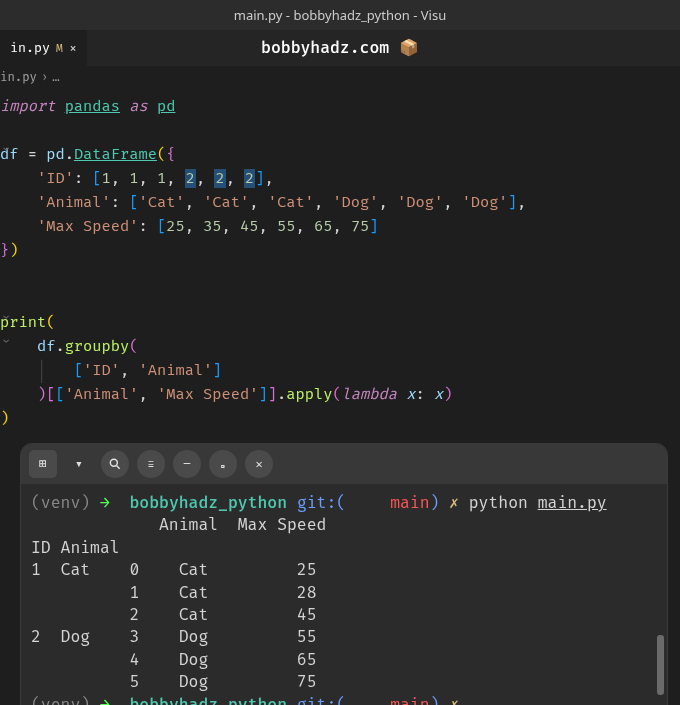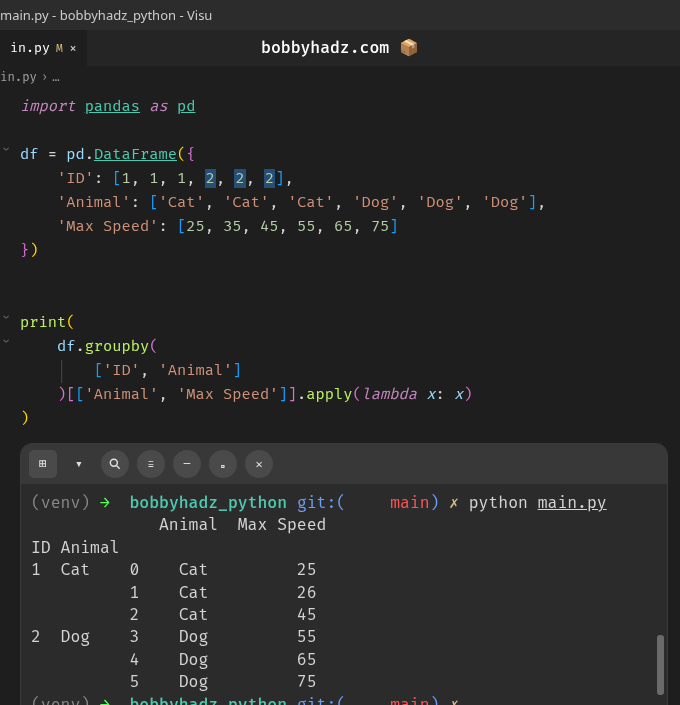--- a/index.html
+++ b/index.html
@@ -8,21 +8,21 @@
       height: 705px;
       background: #1e1e1e;
       font-family: 'Fira Code', 'Consolas', monospace;
       font-size: 14px;
       overflow: hidden;
       color: #d4d4d4;
     }
     .title-bar {
       background: #2c2c2c;
       color: #cccccc;
-      text-align: left;
+      text-align: center;
       padding: 6px 0;
       font-size: 13px;
       font-family: system-ui, sans-serif;
     }
     .tabs-row {
       background: #252526;
       display: flex;
       align-items: center;
       height: 36px;
       position: relative;
@@ -58,21 +58,20 @@
       gap: 4px;
     }
     .bc-sep { color: #888; }
     .code-area {
       padding: 6px 0 0 0;
       line-height: 1.6;
       font-size: 15px;
       position: relative;
     }
     .code-line {
-      padding-left: 20px;
       white-space: pre;
     }
     .fold-caret {
       position: absolute;
       left: 3px;
       color: #6a6a6a;
       font-size: 10px;
       user-select: none;
     }
     .c-keyword { color: #c586c0; font-style: italic; }
@@ -219,21 +218,21 @@
     <div class="term-right-btn">≡</div>
     <div class="term-right-btn">–</div>
     <div class="term-right-btn">▫</div>
     <div class="term-right-btn">✕</div>
   </div>
   <div class="term-body">
     <div class="term-line"><span class="t-muted">(venv)</span> <span class="t-arrow">→</span>  <span class="t-cyan">bobbyhadz_python</span> <span class="t-blue">git:(</span><span class="t-red">main</span><span class="t-blue">)</span> <span class="t-x">✗</span> <span class="t-cmd">python</span> <span class="t-cmd t-under">main.py</span></div>
     <div class="term-line">             Animal  Max Speed</div>
     <div class="term-line">ID Animal</div>
     <div class="term-line">1  Cat    0    Cat         25</div>
-    <div class="term-line">          1    Cat         26</div>
+    <div class="term-line">          1    Cat         28</div>
     <div class="term-line">          2    Cat         45</div>
     <div class="term-line">2  Dog    3    Dog         55</div>
     <div class="term-line">          4    Dog         65</div>
     <div class="term-line">          5    Dog         75</div>
     <div class="term-line"><span class="t-muted">(venv)</span> <span class="t-arrow">→</span>  <span class="t-cyan">bobbyhadz_python</span> <span class="t-blue">git:(</span><span class="t-red">main</span><span class="t-blue">)</span> <span class="t-x">✗</span></div>
   </div>
 </div>
 <div class="scrollbar"></div>
 
 </body></html>

